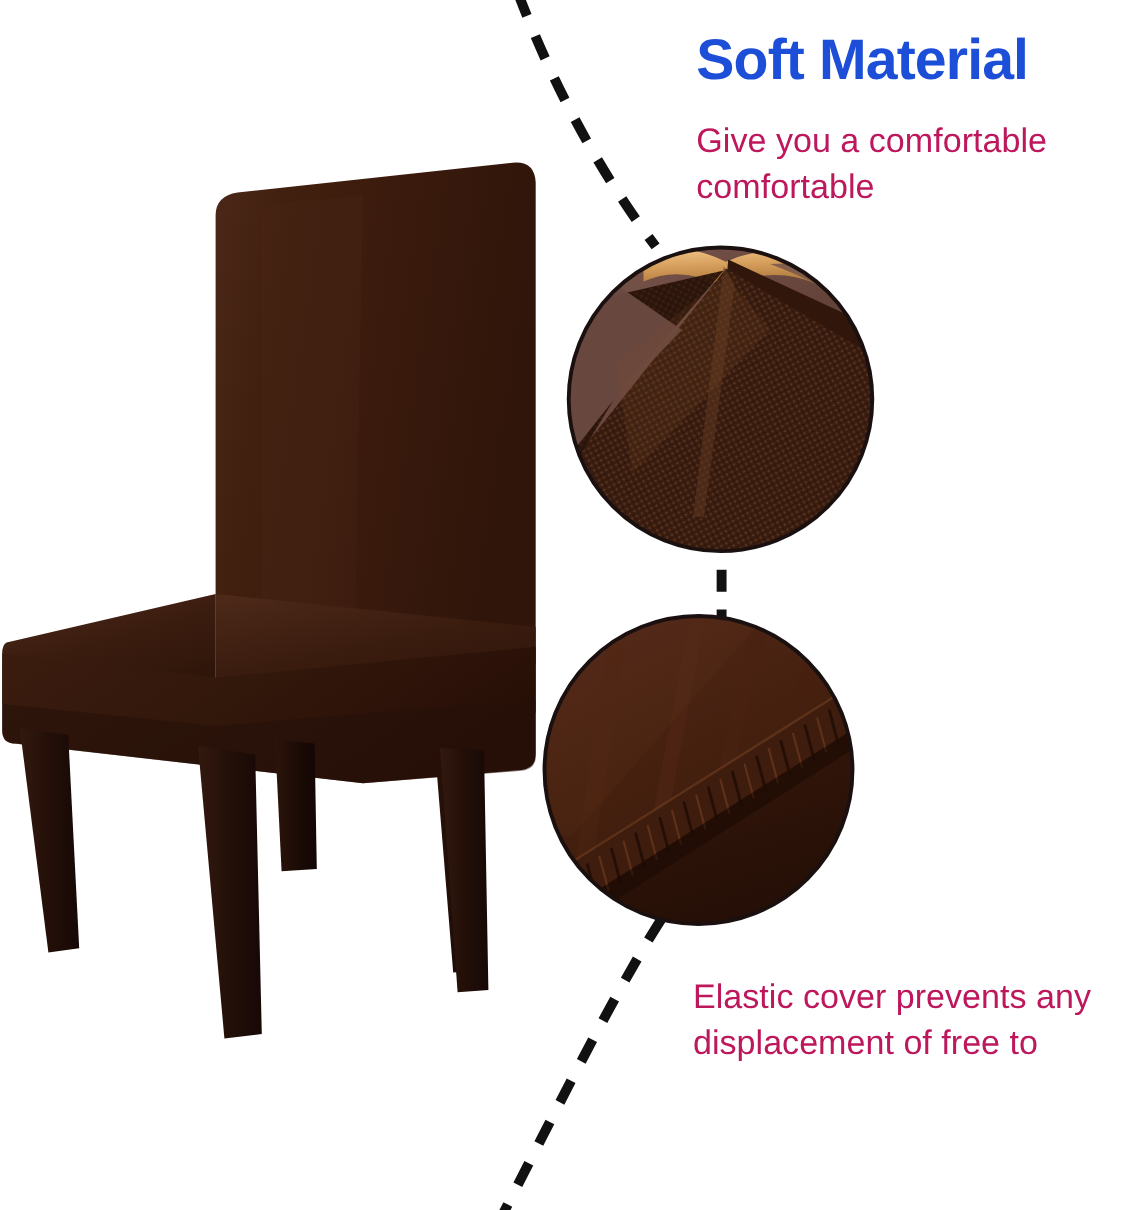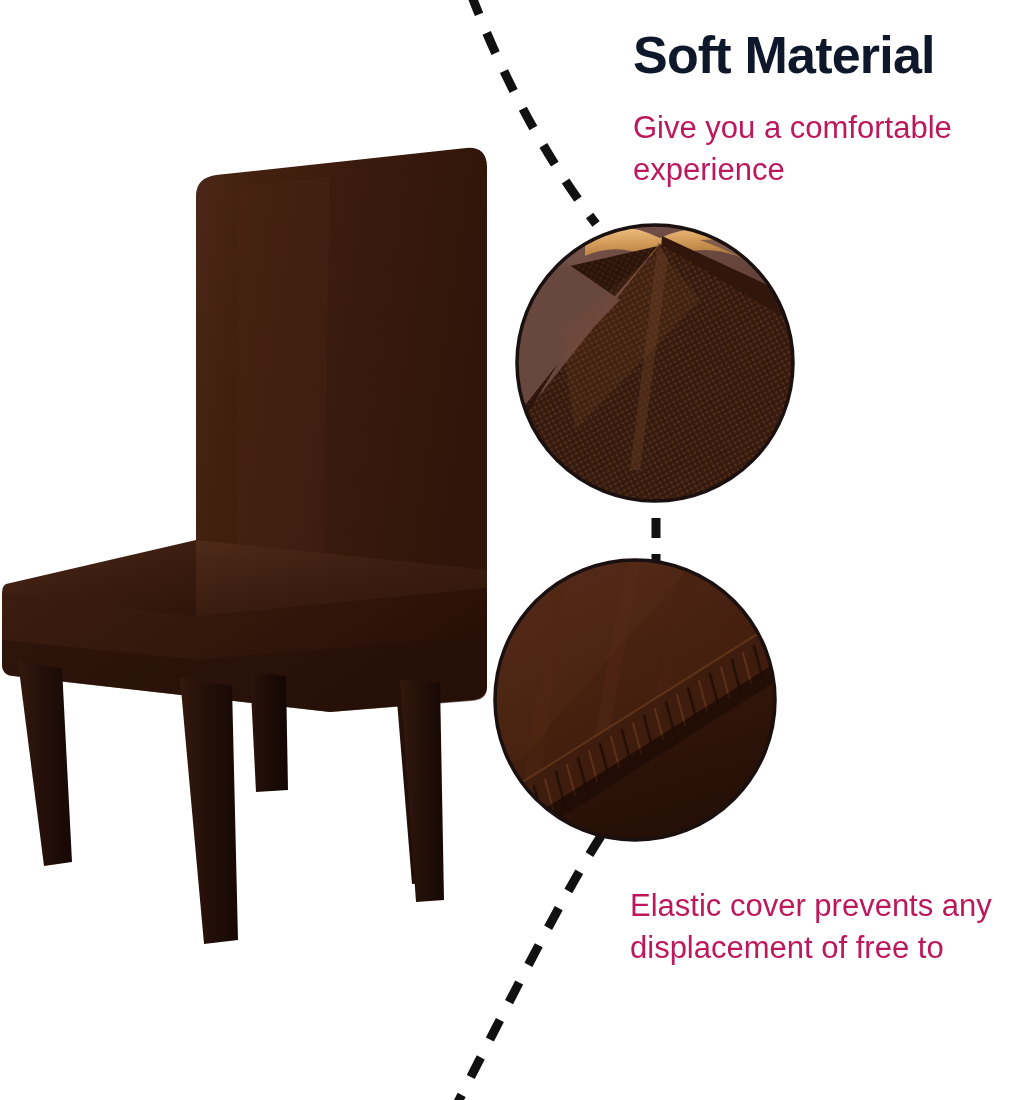--- a/index.html
+++ b/index.html
@@ -37,21 +37,21 @@
     z-index: 6;
   }
   #soft-material-block { left: 633px; top: 28px;  width: 390px; }
   #elastic-bottom-block{ left: 630px; top: 855px; width: 400px; }
 
   .feature-heading {
     font-size: 52px;
     font-weight: bold;
     line-height: 1.06;
     letter-spacing: -0.8px;
-    color: #0f172a;
+    color: #1d4ed8;
     margin: 0;
     white-space: nowrap;
   }
   .feature-body {
     font-size: 31px;
     font-weight: normal;
     line-height: 42px;
     color: #be185d;
     margin: 0;
   }
@@ -255,21 +255,21 @@
 
       <path d="M490 556 L700 556 L520 760 L490 760 Z" fill="#6a3a22" opacity="0.13"></path>
     </g>
     <circle cx="635" cy="700" r="140" fill="none" stroke="#1a1010" stroke-width="3.5"></circle>
   </svg>
 
   <div class="text-block" id="soft-material-block">
     <h2 class="feature-heading">Soft Material</h2>
     <p class="feature-body">
       <span class="body-line">Give you a comfortable</span>
-      <span class="body-line">experience</span>
+      <span class="body-line">comfortable</span>
     </p>
   </div>
 
   <div class="text-block" id="elastic-bottom-block">
     <p class="feature-body">
       <span class="body-line">Elastic cover prevents any</span>
       <span class="body-line">displacement of free to</span>
     </p>
   </div>
 

